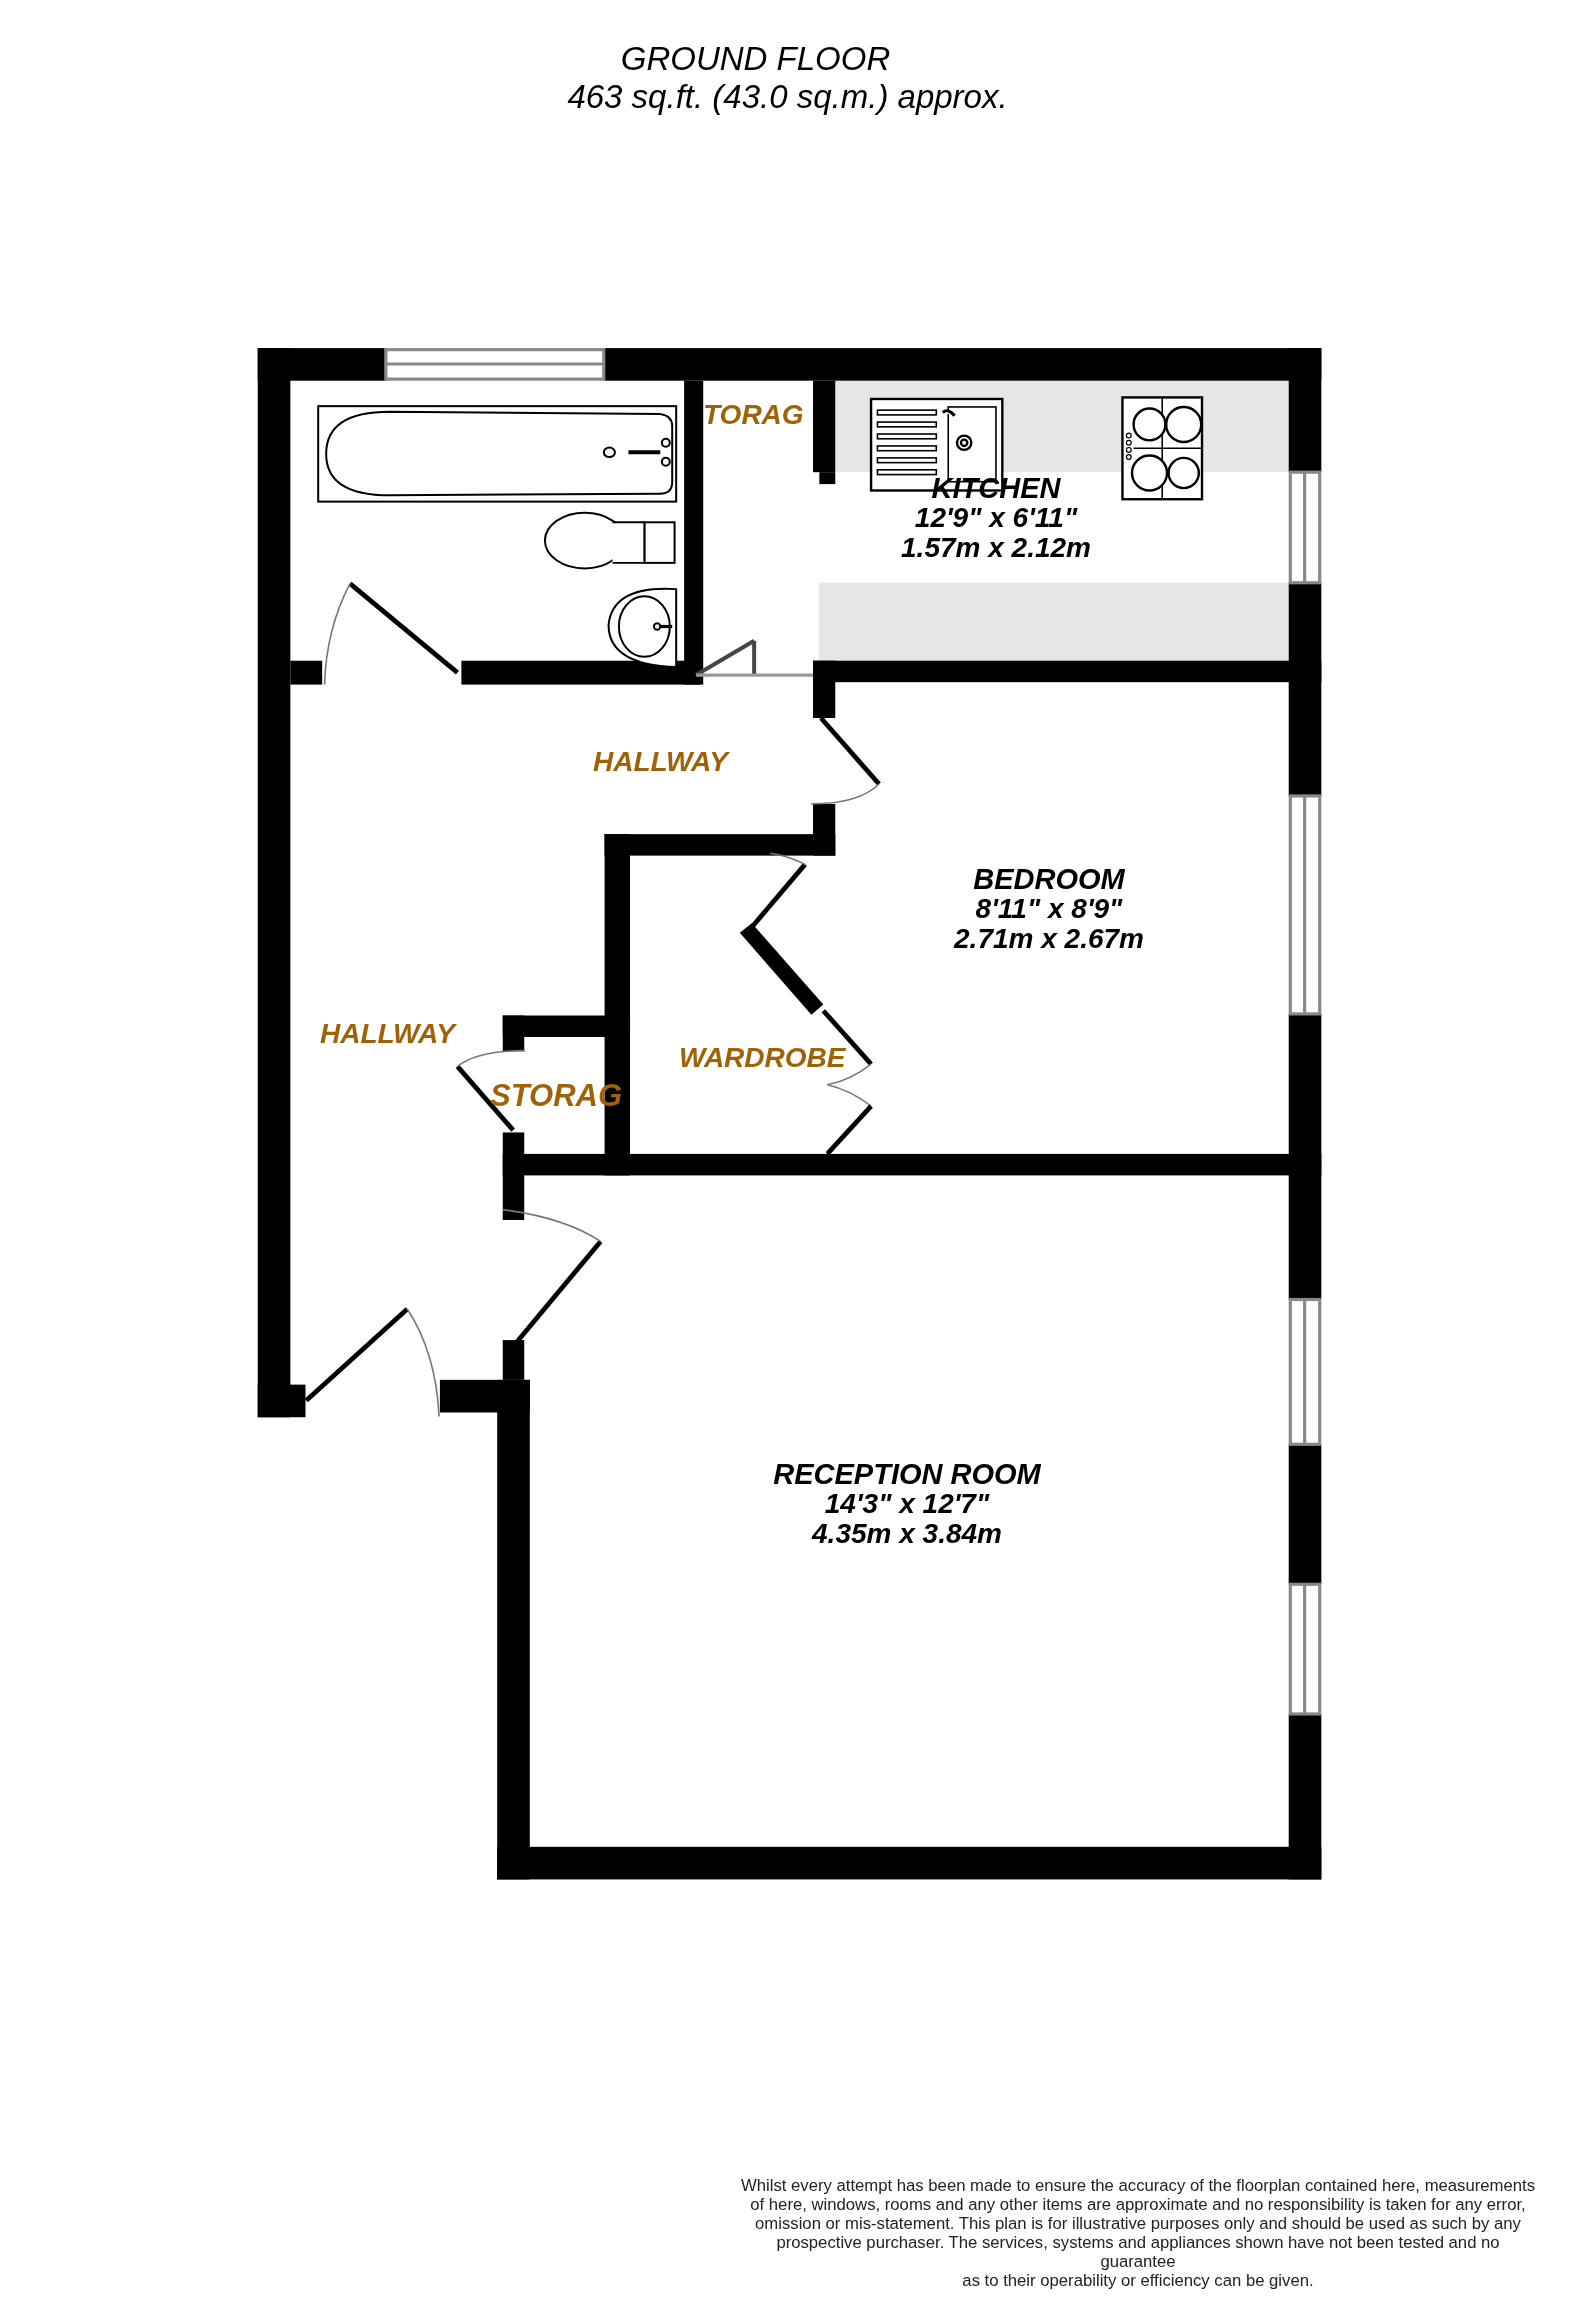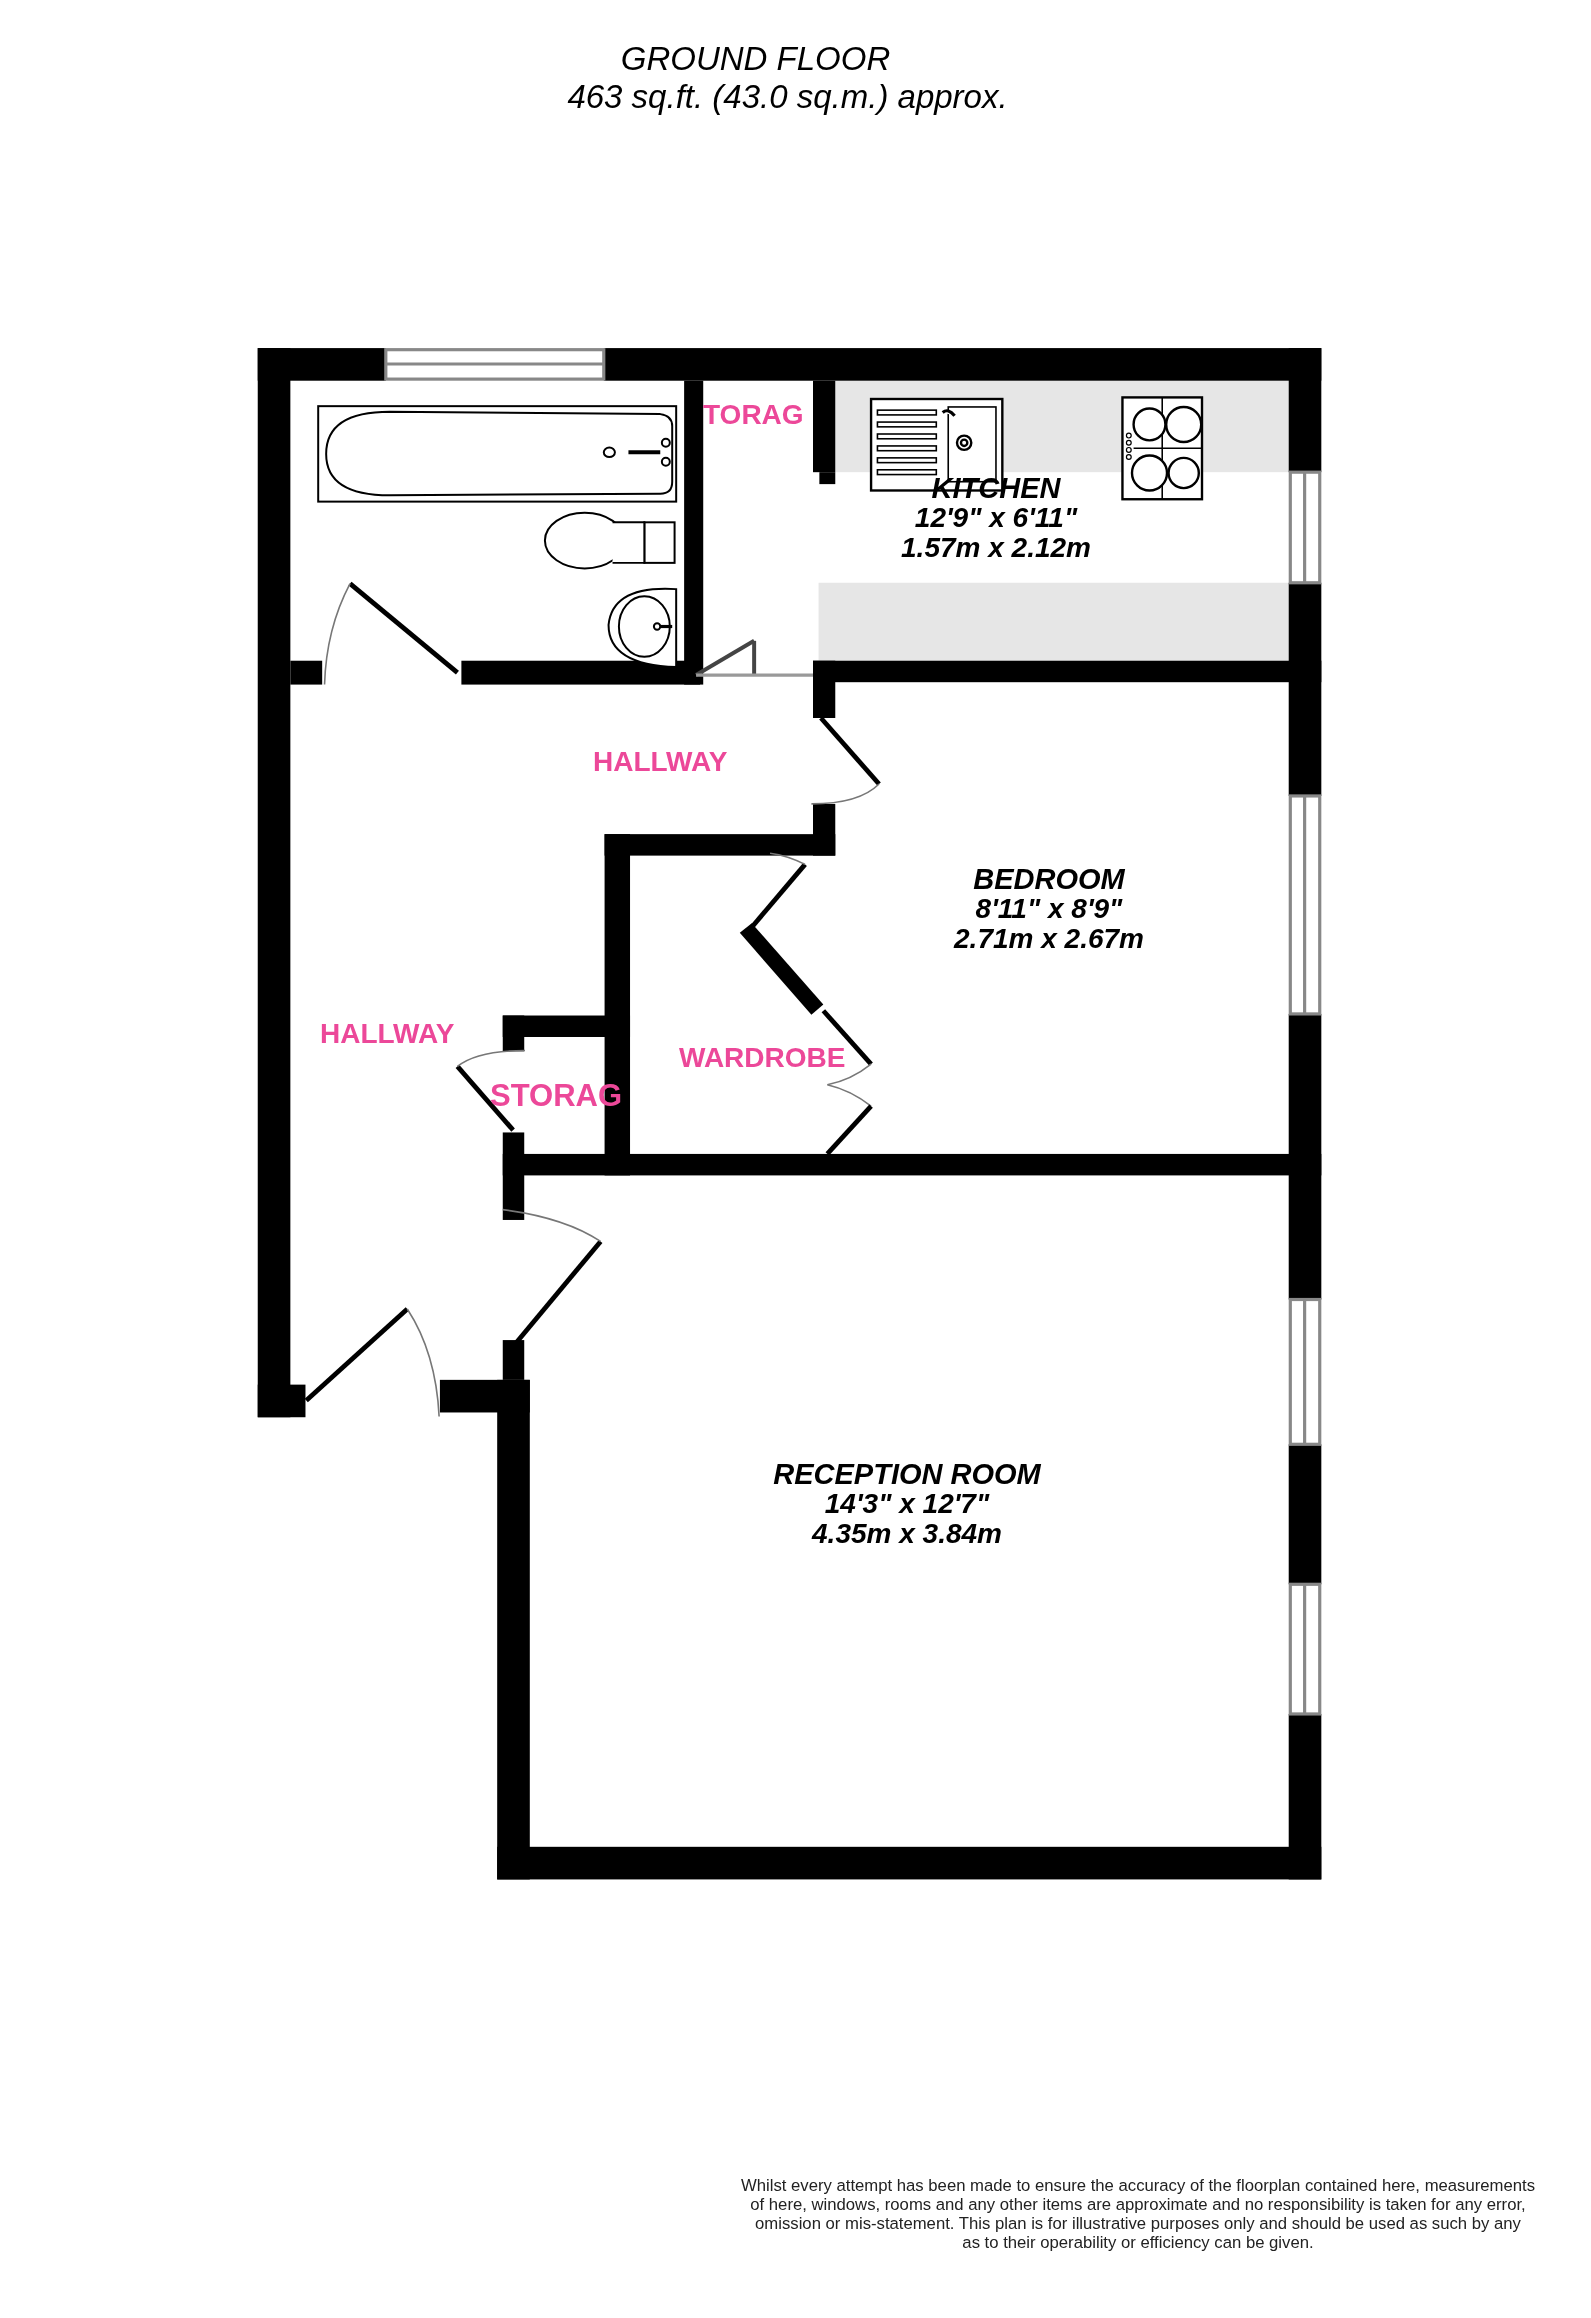--- a/index.html
+++ b/index.html
@@ -4,21 +4,21 @@
 <style>
   html, body { margin:0; padding:0; background:#ffffff; }
   #canvas { position:relative; width:1591px; height:2319px; background:#ffffff; overflow:hidden; font-family:"Liberation Sans", sans-serif; }
   .title { position:absolute; left:0; width:1591px; text-align:center; font-style:italic; color:#000; }
   #t1 { top:40px; font-size:33px; left:-40px; }
   #t2 { top:78px; font-size:33px; left:-8px; }
   svg { position:absolute; left:0; top:0; }
   .lbl { position:absolute; text-align:center; font-style:italic; font-weight:bold; color:#000; transform:translateX(-50%); line-height:1.05; white-space:nowrap; }
   .lbl .nm { font-size:29px; display:block; }
   .lbl .dm { font-size:28px; display:block; }
-  .small { position:absolute; font-weight:bold; font-size:28px; color:#ec4899; white-space:nowrap; }
+  .small { position:absolute; font-style:italic; font-weight:bold; font-size:28px; color:#a16207; white-space:nowrap; }
   #footer { position:absolute; left:740px; width:796px; top:2176px; text-align:center; color:#222; }
   #footer .ta { font-style:italic; font-size:21.5px; color:#111; margin-bottom:4.8px; }
   #footer .disc { font-size:16.7px; line-height:19px; }
 </style>
 </head>
 <body>
 
 <div id="canvas">
 
   <div id="t1" class="title">GROUND FLOOR</div>
@@ -204,18 +204,19 @@
   <div class="small" style="left:593px; top:746px;">HALLWAY</div>
   <div class="small" style="left:320px; top:1018px;">HALLWAY</div>
   <div class="small" style="left:490px; top:1078px; font-size:31px;">STORAG</div>
   <div class="small" style="left:631px; top:1042px;margin-left:48px;">WARDROBE</div>
 
   <div id="footer">
     <div class="disc">
       <div>Whilst every attempt has been made to ensure the accuracy of the floorplan contained here, measurements</div>
       <div>of here, windows, rooms and any other items are approximate and no responsibility is taken for any error,</div>
       <div>omission or mis-statement. This plan is for illustrative purposes only and should be used as such by any</div>
+      <div>prospective purchaser. The services, systems and appliances shown have not been tested and no guarantee</div>
       <div>as to their operability or efficiency can be given.</div>
 
     </div>
   </div>
 </div>
 
 
 </body></html>

